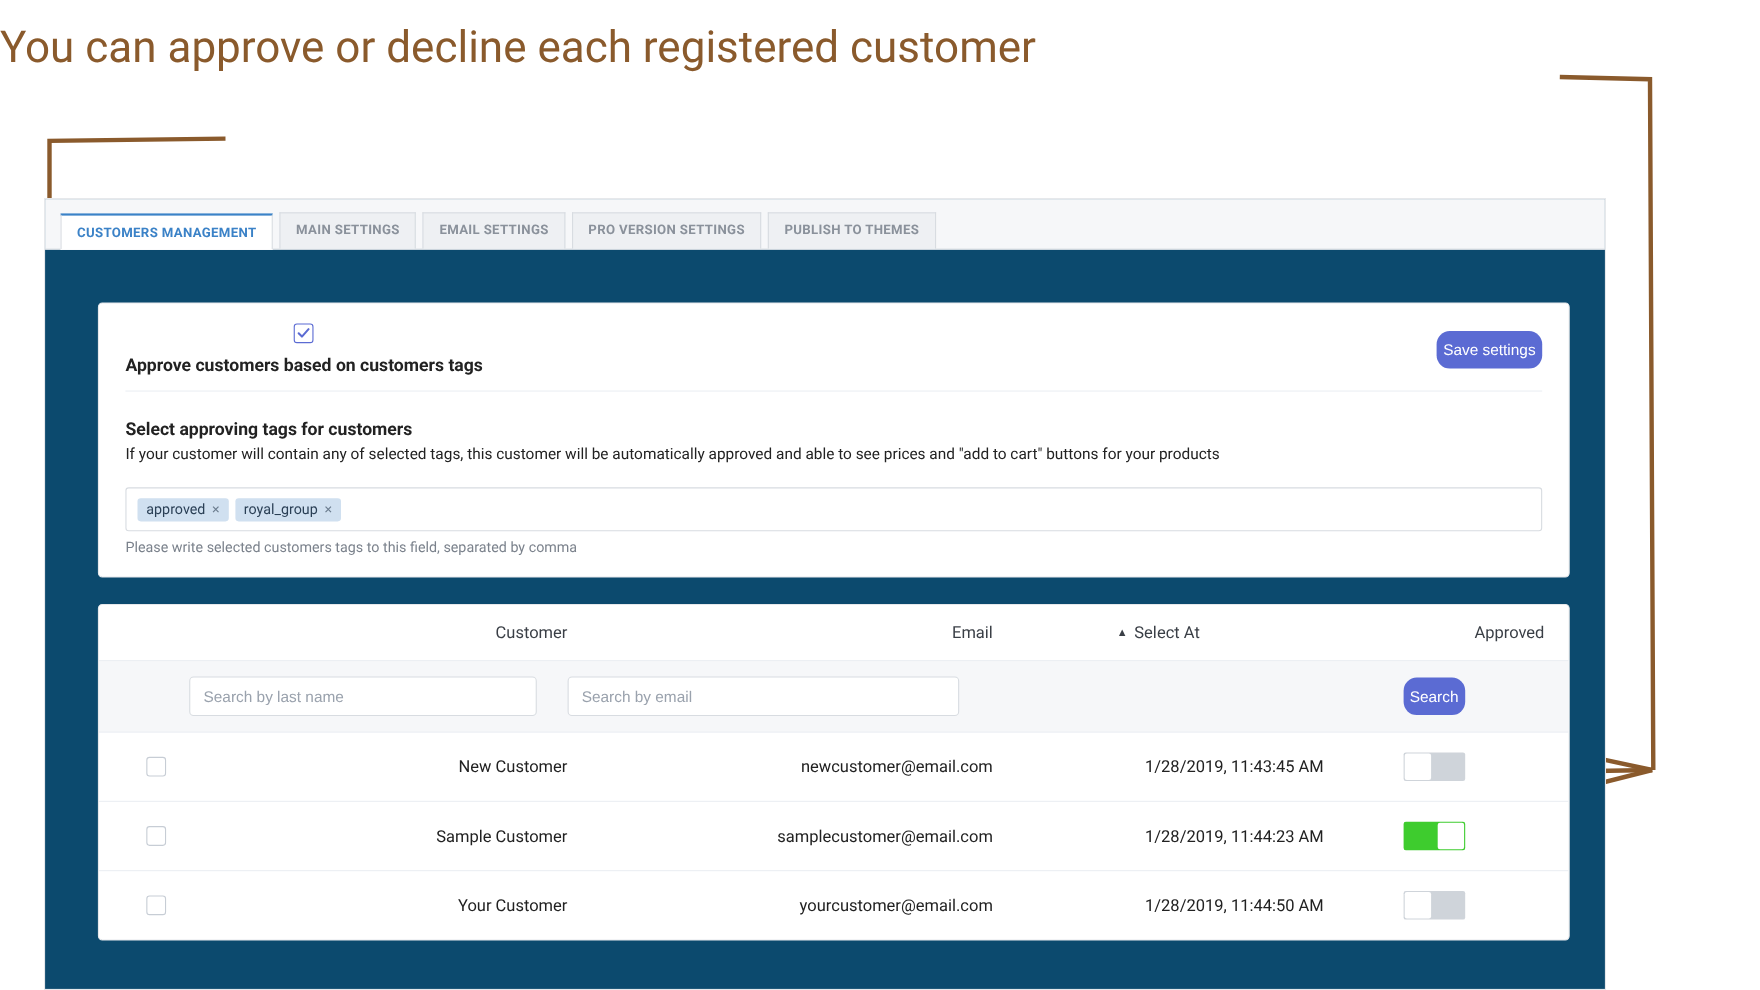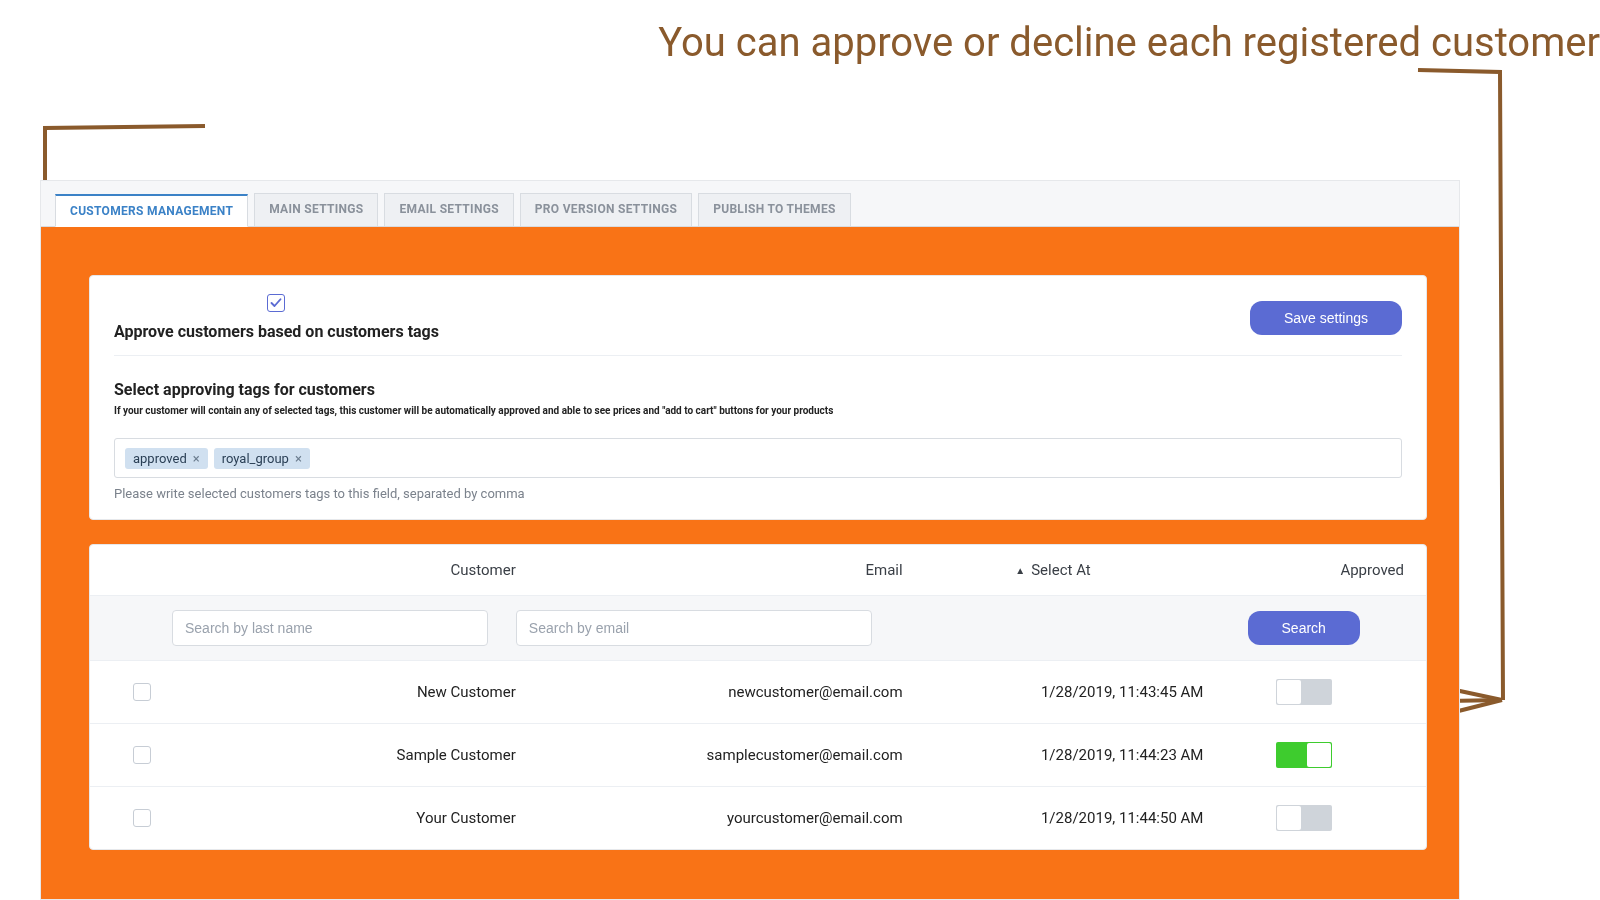--- a/index.html
+++ b/index.html
@@ -1,33 +1,33 @@
 <!DOCTYPE html>
 <html><head>
 <meta charset="utf-8">
 <style>
   *{box-sizing:border-box;margin:0;padding:0;}
   body{font-family:-apple-system,BlinkMacSystemFont,"Segoe UI",Roboto,Arial,sans-serif;background:#fff;width:1600px;height:900px;overflow:hidden;position:relative;}
-  .annotation{position:absolute;top:20px;left:0;right:0;text-align:right;color:#8a5a2c;}
+  .annotation{position:absolute;top:20px;left:0;right:0;text-align:left;color:#8a5a2c;}
   .annotation h1{font-size:40px;font-weight:400;line-height:1.15;}
   .annotation h2{font-size:32px;font-weight:400;line-height:1.15;margin-top:2px;}
-  .admin-area{position:absolute;top:180px;left:40px;right:140px;bottom:0;background:#f97316;border:1px solid #e6e8eb;}
+  .admin-area{position:absolute;top:180px;left:40px;right:140px;bottom:0;background:#0c4a6e;border:1px solid #e6e8eb;}
   .tabs{display:flex;padding:12px 14px 0 14px;border-bottom:1px solid #d8dce1;background:#f6f7f9;}
   .tab{padding:8px 14px;border:1px solid #d8dce1;border-bottom:none;margin-right:6px;font-size:12px;font-weight:700;letter-spacing:.3px;color:#8a919b;background:#eef0f3;text-transform:uppercase;cursor:pointer;}
   .tab.active{background:#fff;color:#3b82c7;border-top:2px solid #3b82c7;border-bottom:1px solid #fff;position:relative;top:1px;}
   .panel{margin:48px 32px 0 48px;background:#fff;border:1px solid #e6e8eb;border-radius:4px;padding:18px 24px;}
   .row-top{display:flex;align-items:center;justify-content:space-between;border-bottom:1px solid #eceff3;padding-bottom:14px;}
   .check-wrap{display:flex;align-items:center;gap:10px;flex-direction:column;}
   .chk{width:18px;height:18px;border:1.5px solid #5b6bd3;border-radius:3px;display:flex;align-items:center;justify-content:center;color:#5b6bd3;font-size:12px;}
   .chk svg{width:12px;height:12px;}
   .chk-label{font-size:16px;font-weight:700;color:#222;}
-  .btn-primary{background:#5b6bd3;color:#fff;border:none;border-radius:12px;padding:9px 34px;font-size:14px;cursor:pointer;}
+  .btn-primary{background:#5b6bd3;color:#fff;border:none;border-radius:12px;padding:9px 6px;font-size:14px;cursor:pointer;}
   .center-block{text-align:left;margin-top:24px;}
   .center-block h3{font-size:16px;font-weight:700;color:#222;margin-bottom:6px;}
-  .center-block p{font-size:10px;color:#222;font-weight:bold;}
+  .center-block p{font-size:14px;color:#222;}
   .tag-input{margin-top:22px;border:1px solid #d8dce1;border-radius:3px;padding:8px 10px;display:flex;gap:6px;align-items:center;min-height:40px;}
   .tag{background:#d0e0f0;color:#2a3f55;font-size:13px;border-radius:3px;padding:3px 8px;display:inline-flex;align-items:center;gap:6px;}
   .tag .x{color:#6b7c8e;cursor:pointer;}
   .hint{font-size:13px;color:#7b828c;margin-top:8px;}
   .table-panel{margin:24px 32px 0 48px;background:#fff;border:1px solid #e6e8eb;border-radius:4px;overflow:hidden;}
   .thead,.filter-row,.trow{display:grid;grid-template-columns:60px 1.2fr 1.35fr 1.05fr 0.7fr;align-items:center;}
   .thead{padding:16px 22px;font-size:15px;color:#3a3f46;font-weight:400;}
   .thead .cell{text-align:right;}
   .sort{display:inline-flex;align-items:center;gap:6px;justify-content:center;}
   .sort .caret{font-size:10px;}

